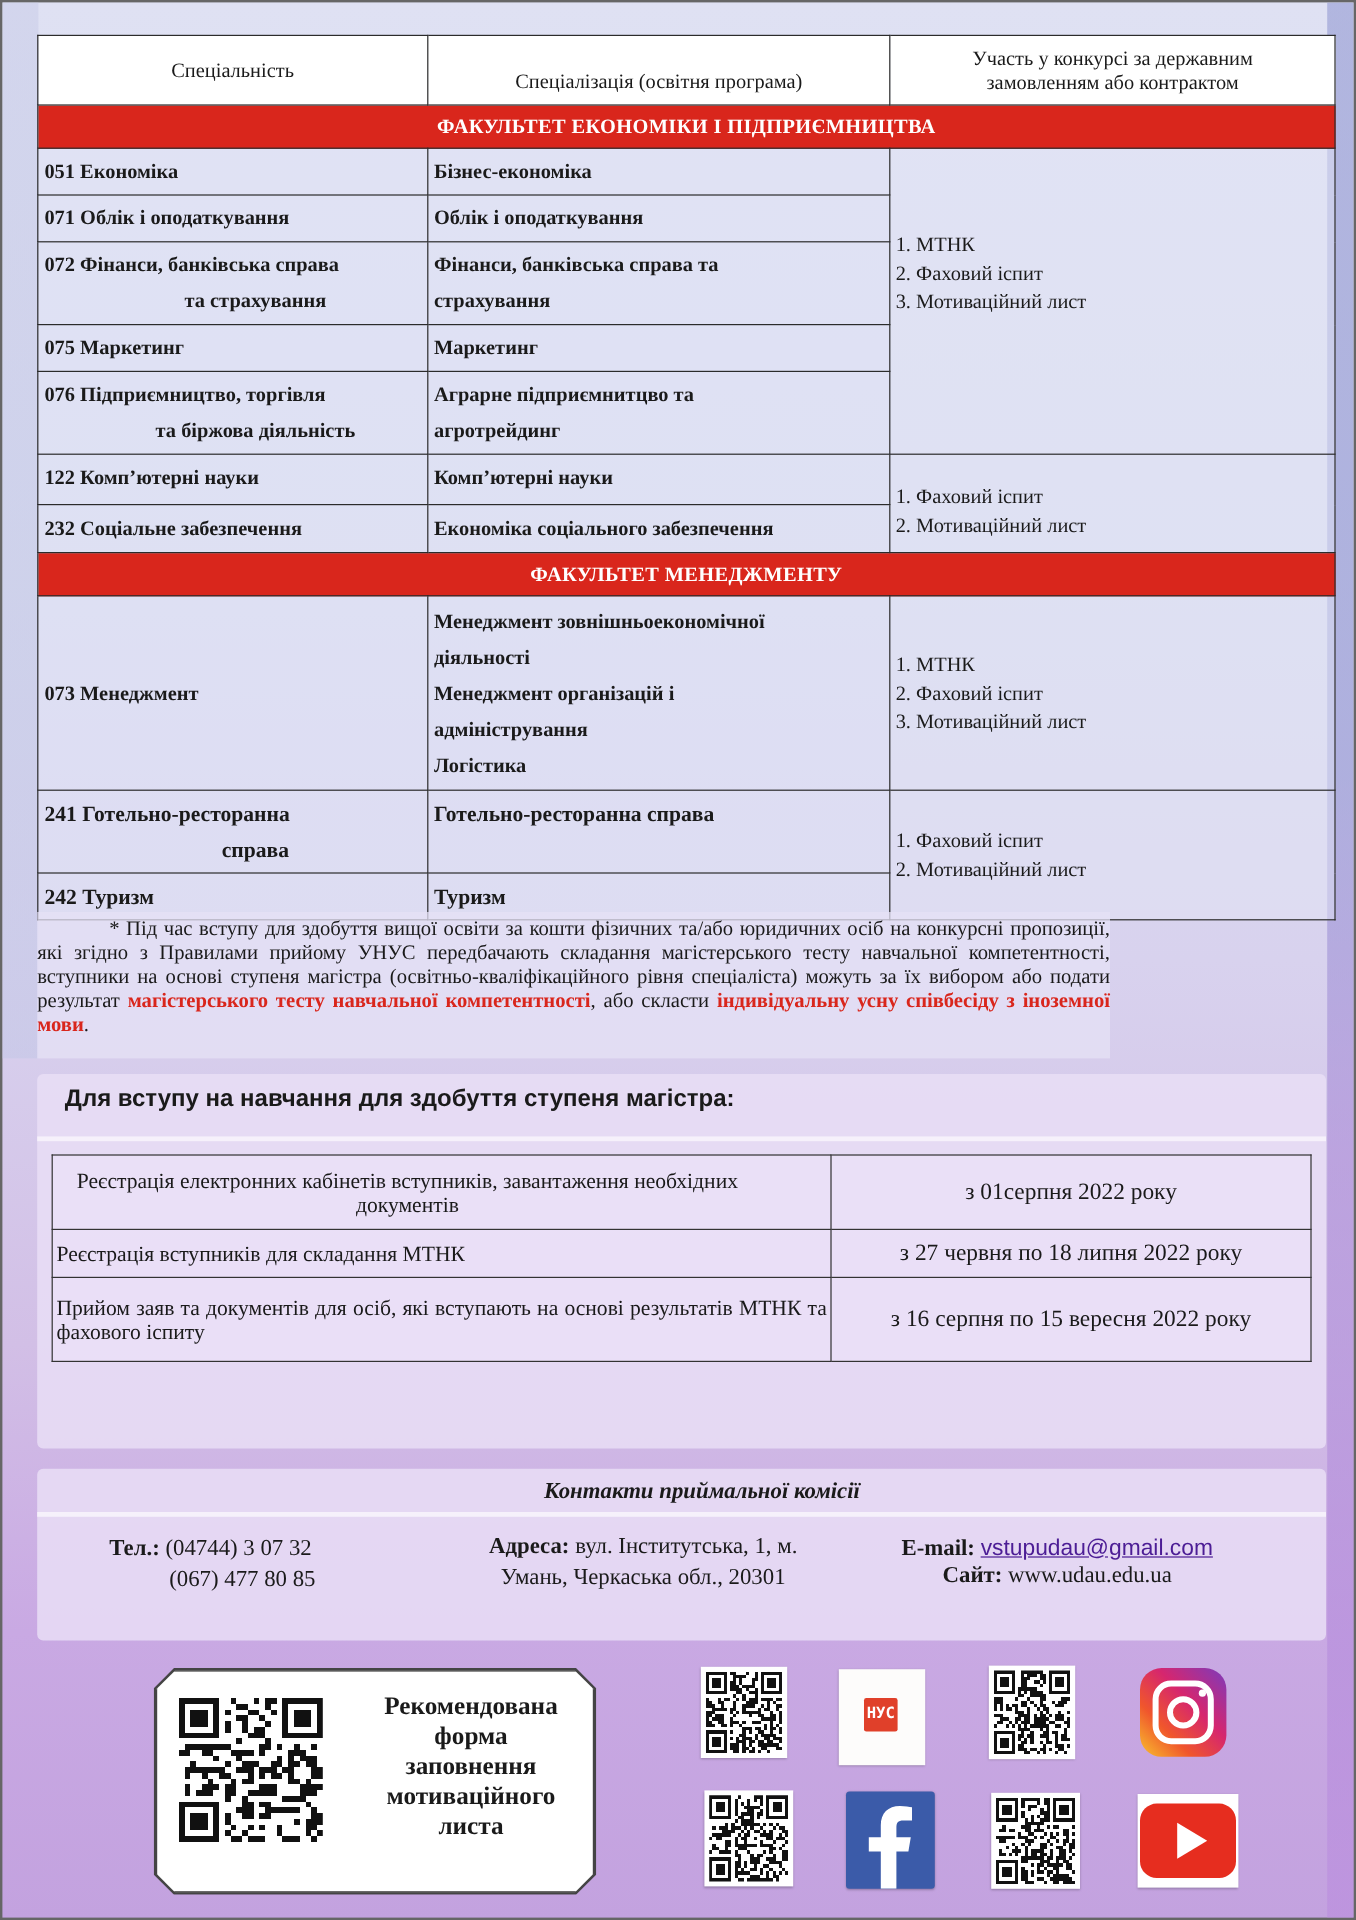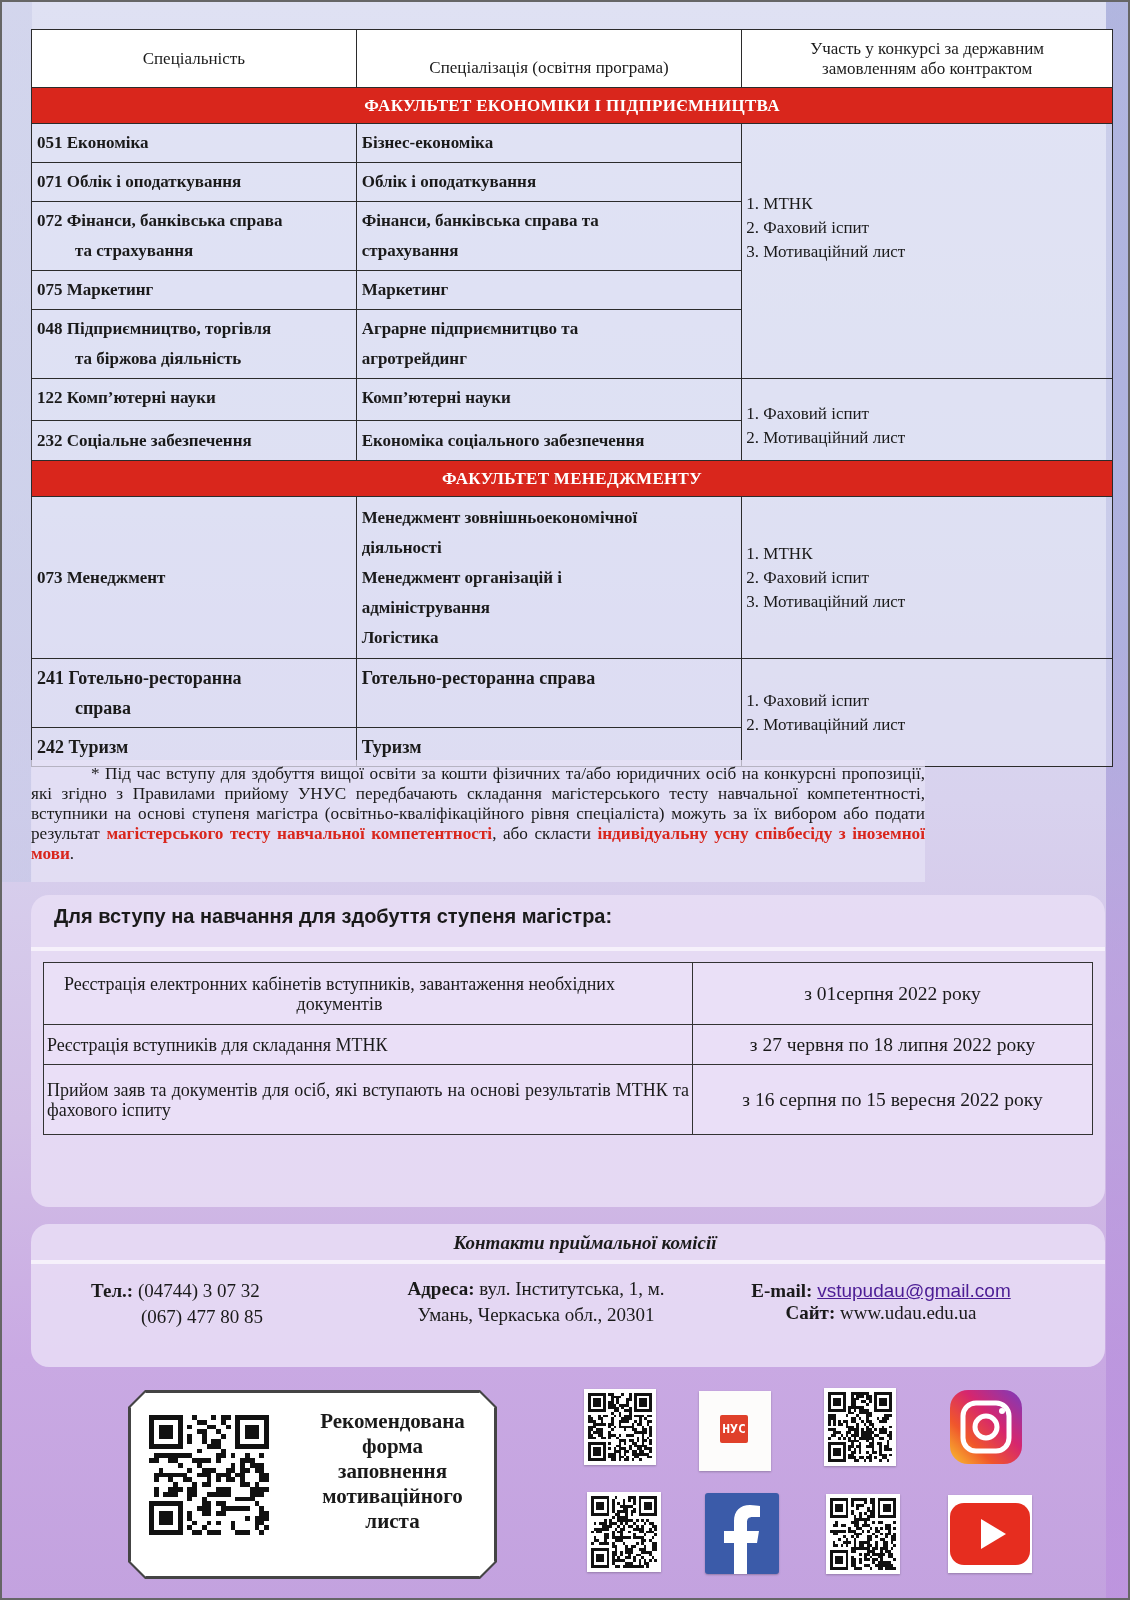--- a/index.html
+++ b/index.html
@@ -48,21 +48,21 @@
     height: 36px;
     font-size: 17px;
     letter-spacing: .3px;
   }
   .cell-spec, .cell-prog {
     font-weight: bold;
     padding: 4px 5px;
     line-height: 30px;
     background: rgba(225,228,245,.55);
   }
-  .cell-spec .indent { padding-left: 38px; display: block; }
+  .cell-spec .indent { padding-left: 38px; display: block; text-align: center; }
   .cell-req {
     padding: 2px 4px;
     font-size: 17px;
     line-height: 24px;
     background: rgba(228,230,246,.5);
   }
   .cell-req div { white-space: nowrap; }
 
   
   .note {
@@ -73,21 +73,21 @@
     line-height: 20px;
     text-align: justify;
     text-indent: 60px;
   }
   .note .red { color: #d9261c; font-weight: bold; }
 
   
   .panel {
     position: absolute;
     background: rgba(233,222,246,.85);
-    border-radius: 18px;
+    border-radius: 5px;
   }
   .panel-dates { left: 29px; top: 893px; width: 1074px; height: 312px; }
   .panel-contacts { left: 29px; top: 1222px; width: 1074px; height: 143px; }
   .panel-title {
     font-family: "Liberation Sans", sans-serif;
     font-weight: bold;
     font-size: 20px;
     padding: 10px 0 0 23px;
     height: 56px;
     border-bottom: 4px solid #f6f1fb;
@@ -201,21 +201,21 @@
         <span class="indent">та страхування</span>
       </td>
       <td class="cell-prog" style="padding-right:60px">Фінанси, банківська справа та страхування</td>
     </tr>
     <tr style="height:36px">
       <td class="cell-spec">075 Маркетинг</td>
       <td class="cell-prog">Маркетинг</td>
     </tr>
     <tr style="height:66px">
       <td class="cell-spec">
-        <span>048 Підприємництво, торгівля</span>
+        <span>076 Підприємництво, торгівля</span>
         <span class="indent">та біржова діяльність</span>
       </td>
       <td class="cell-prog" style="padding-right:80px">Аграрне підприємнитцво та агротрейдинг</td>
     </tr>
     <tr style="height:42px">
       <td class="cell-spec" style="vertical-align:top">122 Комп’ютерні науки</td>
       <td class="cell-prog" style="vertical-align:top">Комп’ютерні науки</td>
       <td class="cell-req" rowspan="2" style="padding-top:14px">
         <div>1. Фаховий іспит</div>
         <div>2. Мотиваційний лист</div>

